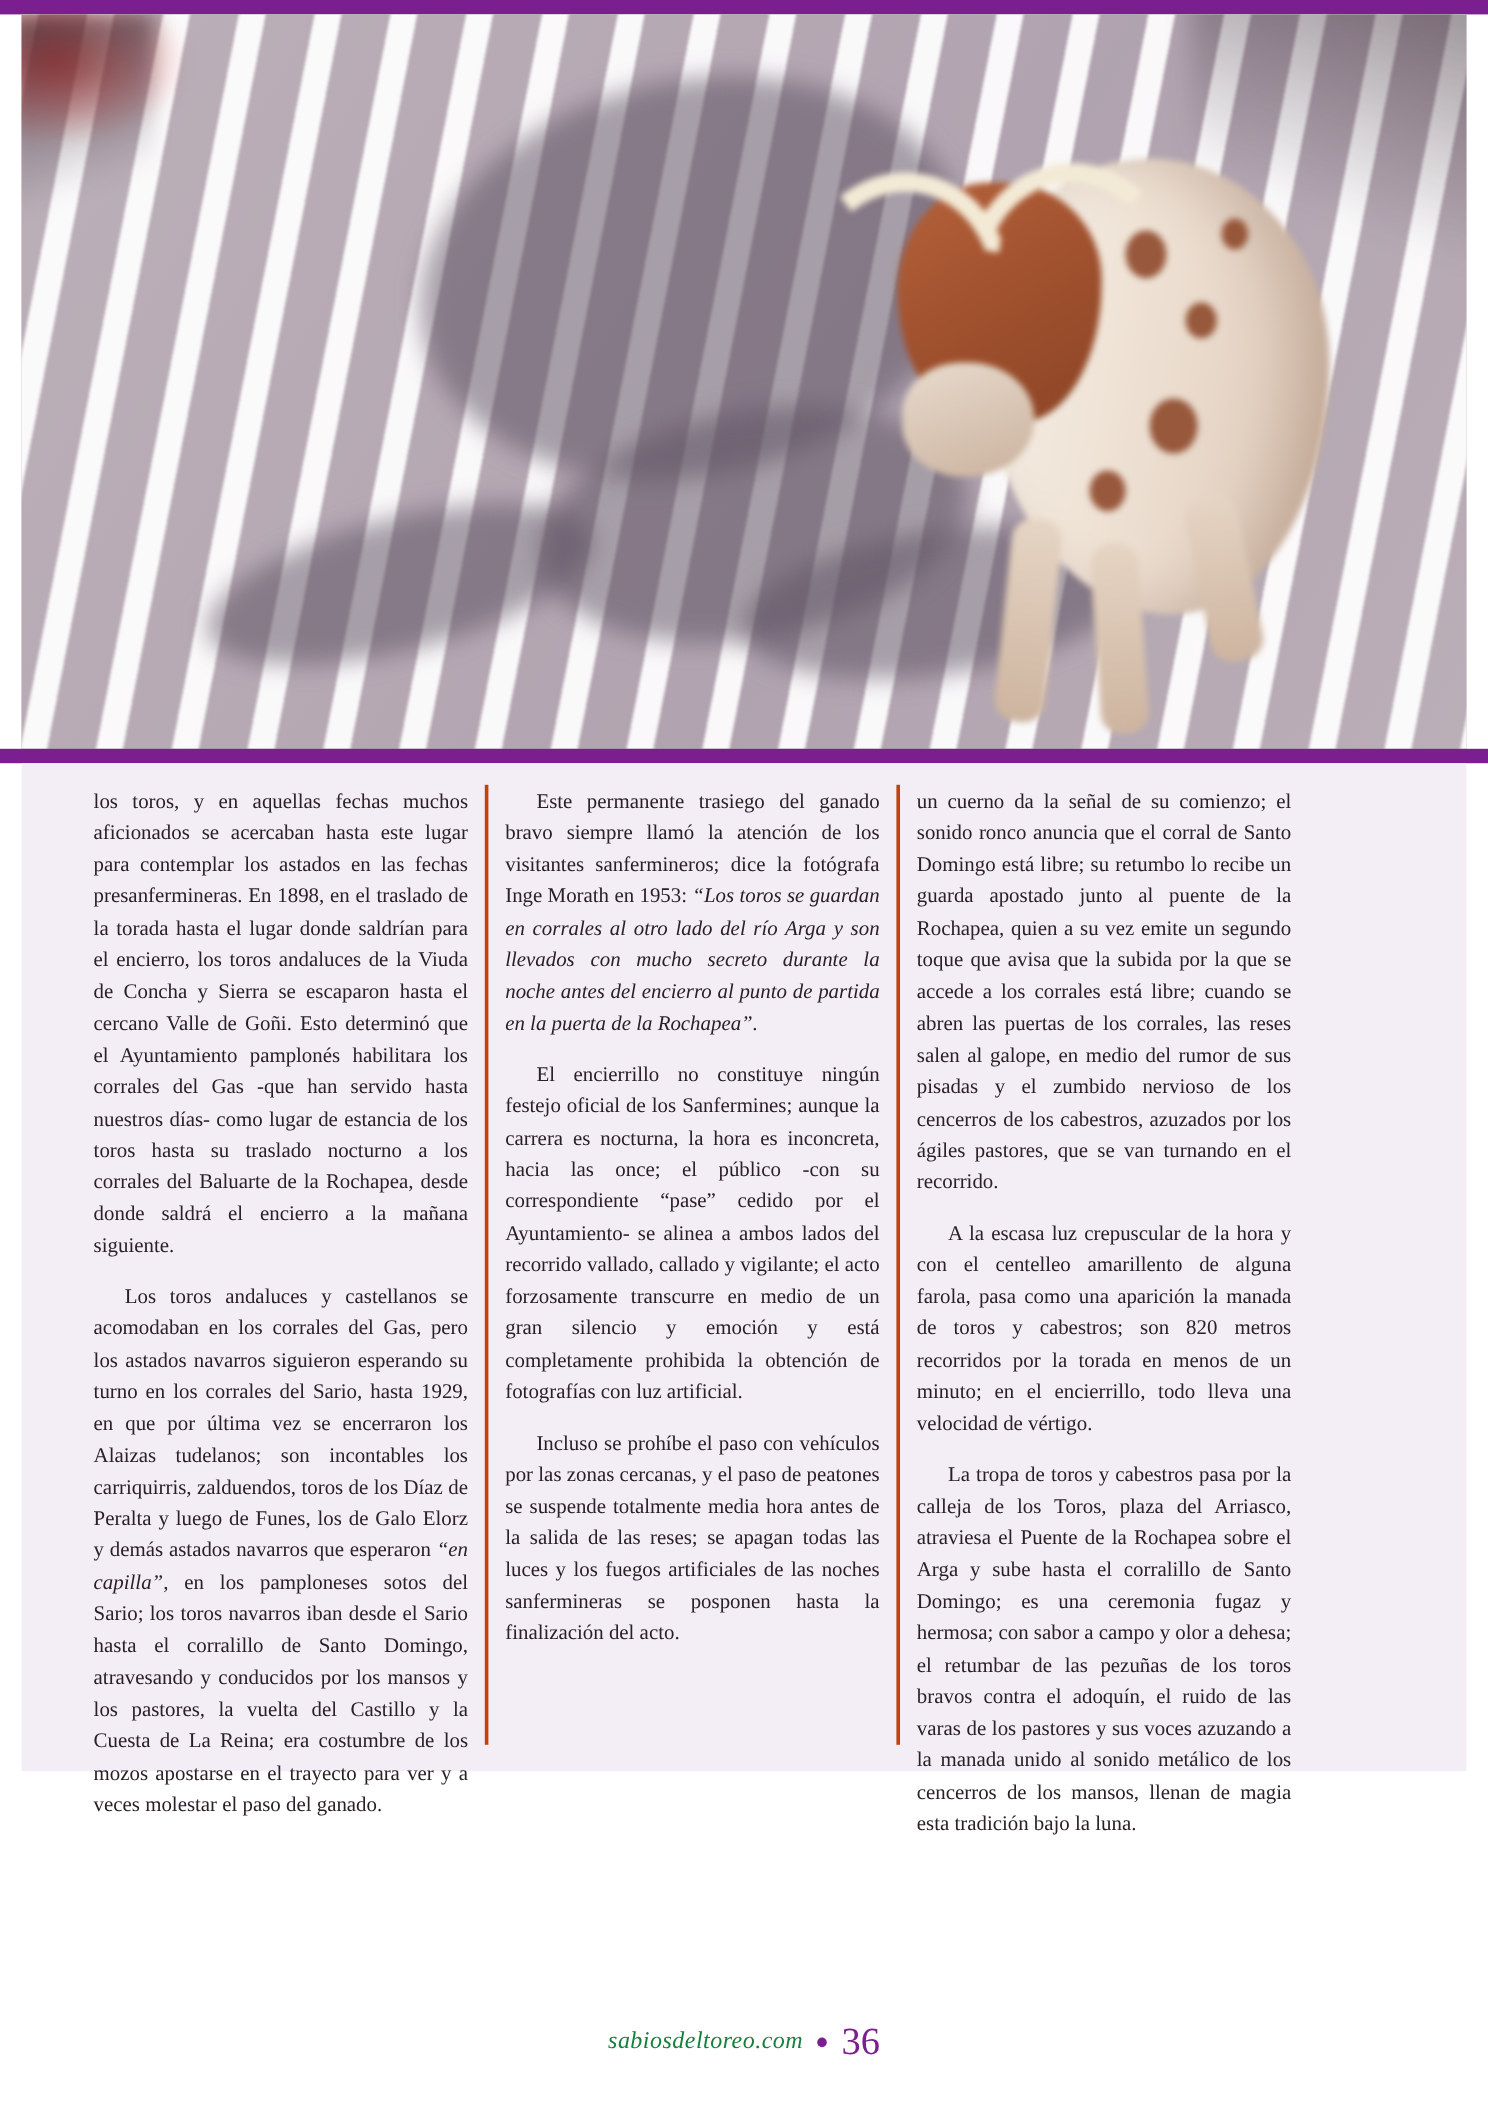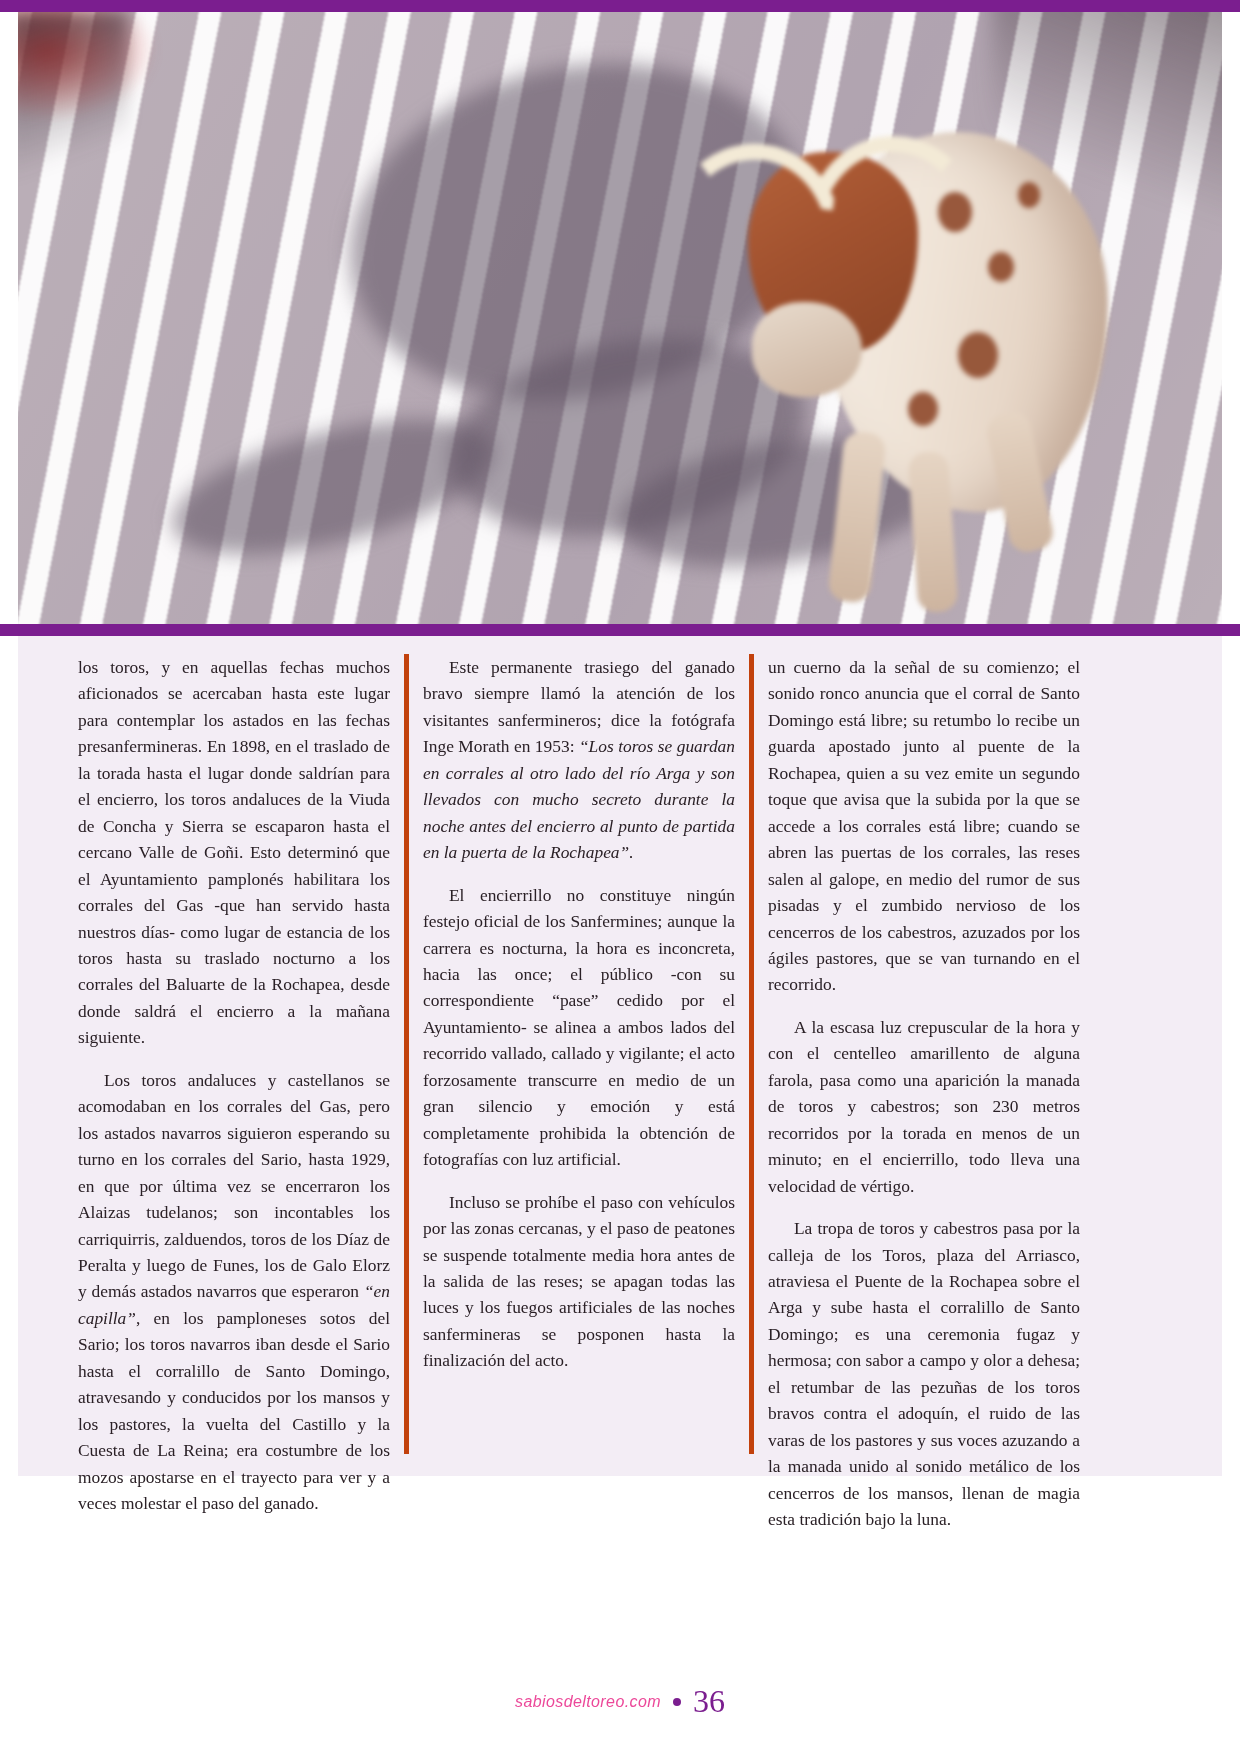--- a/index.html
+++ b/index.html
@@ -178,21 +178,21 @@
   .col {
     width: 312px;
     padding: 0 14px;
     font-size: 17.4px;
     line-height: 1.52;
     color: #2a2026;
     text-align: justify;
     hyphens: auto;
   }
   .col.sep-left {
-    border-left: 5px solid #c2410c;
+    border-left: 3px solid #c2410c;
   }
   .col p {
     margin: 0 0 16px 0;
     text-indent: 26px;
   }
   .col p.noindent {
     text-indent: 0;
   }
   .col em {
     font-style: italic;
@@ -206,25 +206,25 @@
     width: 1240px;
     text-align: center;
     color: #7b1e8f;
   }
   .footer-inner {
     display: inline-flex;
     align-items: center;
     gap: 12px;
   }
   .footer-brand {
-    font-family: Liberation Sans, sans-serif;
+    font-family: Liberation Serif, serif;
     font-style: italic;
-    font-size: 16px;
+    font-size: 20px;
     letter-spacing: 0.4px;
-    color: #ec4899;
+    color: #15803d;
   }
   .footer-dot {
     width: 8px; height: 8px;
     background: #7b1e8f;
     border-radius: 50%;
     display: inline-block;
   }
   .footer-page {
     font-size: 32px;
     color: #7b1e8f;
@@ -273,21 +273,21 @@
           <p class="noindent"><span>los toros, y en aquellas fechas muchos aficionados se acercaban hasta este lugar para contemplar los astados en las fechas presanfermineras. En 1898, en el traslado de la torada hasta el lugar donde saldrían para el encierro, los toros andaluces de la Viuda de Concha y Sierra se escaparon hasta el cercano Valle de Goñi. Esto determinó que el Ayuntamiento pamplonés habilitara los corrales del Gas -que han servido hasta nuestros días- como lugar de estancia de los toros hasta su traslado nocturno a los corrales del Baluarte de la Rochapea, desde donde saldrá el encierro a la mañana siguiente.</span></p>
           <p><span>Los toros andaluces y castellanos se acomodaban en los corrales del Gas, pero los astados navarros siguieron esperando su turno en los corrales del Sario, hasta 1929, en que por última vez se encerraron los Alaizas tudelanos; son incontables los carriquirris, zalduendos, toros de los Díaz de Peralta y luego de Funes, los de Galo Elorz y demás astados navarros que esperaron </span><em>“en capilla”</em><span>, en los pamploneses sotos del Sario; los toros navarros iban desde el Sario hasta el corralillo de Santo Domingo, atravesando y conducidos por los mansos y los pastores, la vuelta del Castillo y la Cuesta de La Reina; era costumbre de los mozos apostarse en el trayecto para ver y a veces molestar el paso del ganado.</span></p>
         </div>
       <div class="col sep-left" id="col-2">
           <p><span>Este permanente trasiego del ganado bravo siempre llamó la atención de los visitantes sanfermineros; dice la fotógrafa Inge Morath en 1953: </span><em>“Los toros se guardan en corrales al otro lado del río Arga y son llevados con mucho secreto durante la noche antes del encierro al punto de partida en la puerta de la Rochapea”.</em></p>
           <p><span>El encierrillo no constituye ningún festejo oficial de los Sanfermines; aunque la carrera es nocturna, la hora es inconcreta, hacia las once; el público -con su correspondiente “pase” cedido por el Ayuntamiento- se alinea a ambos lados del recorrido vallado, callado y vigilante; el acto forzosamente transcurre en medio de un gran silencio y emoción y está completamente prohibida la obtención de fotografías con luz artificial.</span></p>
           <p><span>Incluso se prohíbe el paso con vehículos por las zonas cercanas, y el paso de peatones se suspende totalmente media hora antes de la salida de las reses; se apagan todas las luces y los fuegos artificiales de las noches sanfermineras se posponen hasta la finalización del acto.</span></p>
         </div>
       <div class="col sep-left" id="col-3">
           <p class="noindent"><span>un cuerno da la señal de su comienzo; el sonido ronco anuncia que el corral de Santo Domingo está libre; su retumbo lo recibe un guarda apostado junto al puente de la Rochapea, quien a su vez emite un segundo toque que avisa que la subida por la que se accede a los corrales está libre; cuando se abren las puertas de los corrales, las reses salen al galope, en medio del rumor de sus pisadas y el zumbido nervioso de los cencerros de los cabestros, azuzados por los ágiles pastores, que se van turnando en el recorrido.</span></p>
-          <p><span>A la escasa luz crepuscular de la hora y con el centelleo amarillento de alguna farola, pasa como una aparición la manada de toros y cabestros; son 230 metros recorridos por la torada en menos de un minuto; en el encierrillo, todo lleva una velocidad de vértigo.</span></p>
+          <p><span>A la escasa luz crepuscular de la hora y con el centelleo amarillento de alguna farola, pasa como una aparición la manada de toros y cabestros; son 820 metros recorridos por la torada en menos de un minuto; en el encierrillo, todo lleva una velocidad de vértigo.</span></p>
           <p><span>La tropa de toros y cabestros pasa por la calleja de los Toros, plaza del Arriasco, atraviesa el Puente de la Rochapea sobre el Arga y sube hasta el corralillo de Santo Domingo; es una ceremonia fugaz y hermosa; con sabor a campo y olor a dehesa; el retumbar de las pezuñas de los toros bravos contra el adoquín, el ruido de las varas de los pastores y sus voces azuzando a la manada unido al sonido metálico de los cencerros de los mansos, llenan de magia esta tradición bajo la luna.</span></p>
         </div>
     </div>
   </div>
 
   <div class="footer">
     <div class="footer-inner">
       <span class="footer-brand">sabiosdeltoreo.com</span>
       <span class="footer-dot"></span>
       <span class="footer-page">36</span>

